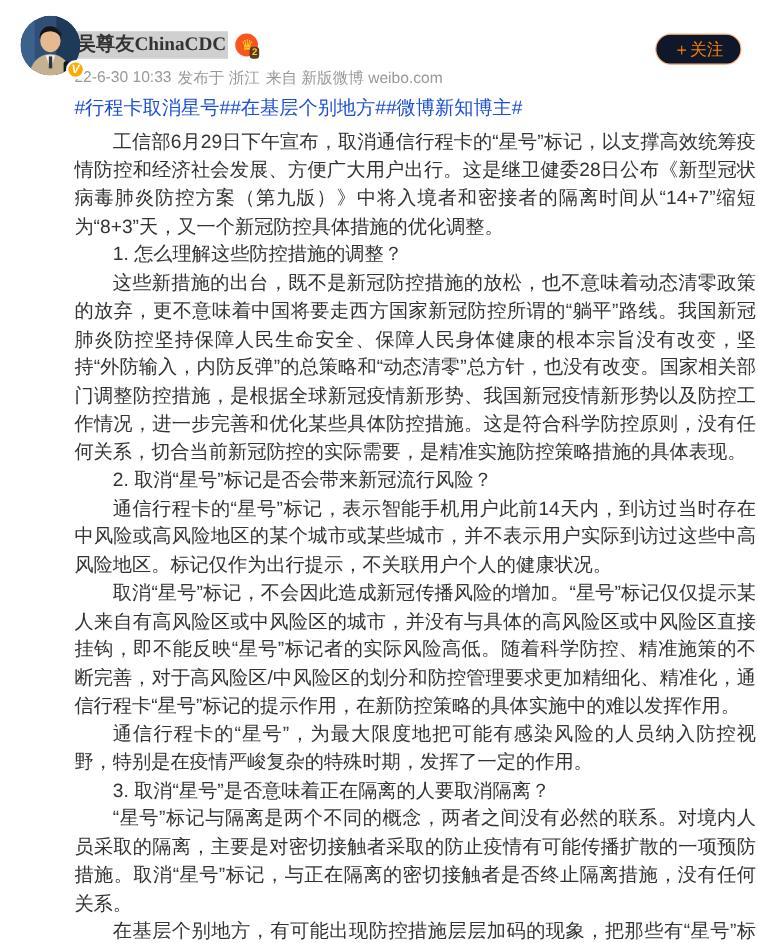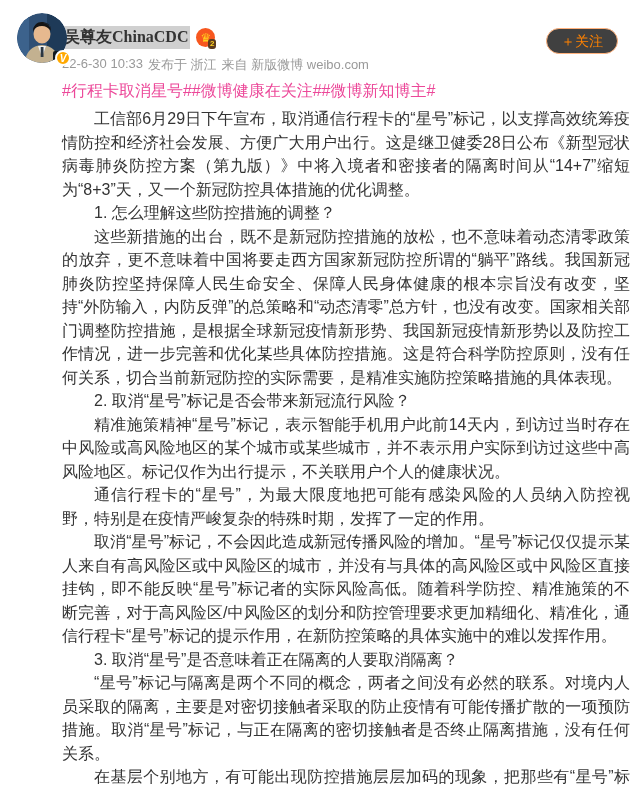--- a/index.html
+++ b/index.html
@@ -17,21 +17,21 @@
   .v-badge {
     position:absolute; right:-4px; bottom:-3px;
     width:16px; height:16px; border-radius:50%;
     background:#ffa800; border:2px solid #fff;
     color:#fff; font-size:10px; font-weight:bold; font-style:italic;
     display:flex; align-items:center; justify-content:center;
   }
   .follow-btn {
     position:absolute; top:28px; right:14px;
     width:72px; height:26px;
-    background:#404040; border:1px solid #ffb27d; border-radius:13px;
+    background:#0f172a; border:1px solid #ffb27d; border-radius:13px;
     color:#ff8200; font-size:14px; line-height:24px;
     font-family:inherit; cursor:pointer; text-align:center;
   }
   .content { padding:0 2px 0 62px; }
   .name-row { padding-top:26px; display:flex; align-items:center; gap:6px; }
   .username {
     font-size:16px; font-weight:bold; color:#333;
     background:#d0d0d0; padding:1px 2px; cursor:pointer;font-family:Liberation Serif, serif;
   }
   .vip-badge {
@@ -42,21 +42,21 @@
   .vip-badge .crown { color:#ffd21e; font-size:12px; line-height:1; }
   .vip-badge .vip-level {
     position:absolute; right:-1px; bottom:-2px;
     background:#5b3a1e; color:#ffd21e;
     font-size:8px; font-weight:bold; line-height:1;
     padding:1px 2px; border-radius:3px;
   }
   .meta { margin-top:7px; font-size:13px; color:#999; display:flex; gap:5px; }
   
   .hashtags { margin-top:6px; font-size:16px; line-height:22px; }
-  .hashtags a { color:#ec4899; text-decoration:none; cursor:pointer; }
+  .hashtags a { color:#1d4ed8; text-decoration:none; cursor:pointer; }
   
   .body {
     margin-top:5px;
     font-size:16px; line-height:23.5px; color:#333;
     text-align:justify;
   }
   .body p { margin:0; text-indent:2em; }
 </style>
 </head>
 <body>
@@ -98,30 +98,30 @@
           <span class="vip-level">2</span>
         </span>
       </div>
 
       <div class="meta">
         <span>22-6-30 10:33</span>
         <span>发布于 浙江</span>
         <span>来自 新版微博 weibo.com</span>
       </div>
 
-      <div class="hashtags"><a>#行程卡取消星号#</a><a>#微博健康在关注#</a><a>#微博新知博主#</a></div>
+      <div class="hashtags"><a>#行程卡取消星号#</a><a>#在基层个别地方#</a><a>#微博新知博主#</a></div>
 
       <div class="body">
           <p>工信部6月29日下午宣布，取消通信行程卡的“星号”标记，以支撑高效统筹疫情防控和经济社会发展、方便广大用户出行。这是继卫健委28日公布《新型冠状病毒肺炎防控方案（第九版）》中将入境者和密接者的隔离时间从“14+7”缩短为“8+3”天，又一个新冠防控具体措施的优化调整。</p>
           <p>1. 怎么理解这些防控措施的调整？</p>
           <p>这些新措施的出台，既不是新冠防控措施的放松，也不意味着动态清零政策的放弃，更不意味着中国将要走西方国家新冠防控所谓的“躺平”路线。我国新冠肺炎防控坚持保障人民生命安全、保障人民身体健康的根本宗旨没有改变，坚持“外防输入，内防反弹”的总策略和“动态清零”总方针，也没有改变。国家相关部门调整防控措施，是根据全球新冠疫情新形势、我国新冠疫情新形势以及防控工作情况，进一步完善和优化某些具体防控措施。这是符合科学防控原则，没有任何关系，切合当前新冠防控的实际需要，是精准实施防控策略措施的具体表现。</p>
           <p>2. 取消“星号”标记是否会带来新冠流行风险？</p>
-          <p>精准施策精神“星号”标记，表示智能手机用户此前14天内，到访过当时存在中风险或高风险地区的某个城市或某些城市，并不表示用户实际到访过这些中高风险地区。标记仅作为出行提示，不关联用户个人的健康状况。</p>
+          <p>通信行程卡的“星号”标记，表示智能手机用户此前14天内，到访过当时存在中风险或高风险地区的某个城市或某些城市，并不表示用户实际到访过这些中高风险地区。标记仅作为出行提示，不关联用户个人的健康状况。</p>
+          <p>取消“星号”标记，不会因此造成新冠传播风险的增加。“星号”标记仅仅提示某人来自有高风险区或中风险区的城市，并没有与具体的高风险区或中风险区直接挂钩，即不能反映“星号”标记者的实际风险高低。随着科学防控、精准施策的不断完善，对于高风险区/中风险区的划分和防控管理要求更加精细化、精准化，通信行程卡“星号”标记的提示作用，在新防控策略的具体实施中的难以发挥作用。</p>
           <p>通信行程卡的“星号”，为最大限度地把可能有感染风险的人员纳入防控视野，特别是在疫情严峻复杂的特殊时期，发挥了一定的作用。</p>
-          <p>取消“星号”标记，不会因此造成新冠传播风险的增加。“星号”标记仅仅提示某人来自有高风险区或中风险区的城市，并没有与具体的高风险区或中风险区直接挂钩，即不能反映“星号”标记者的实际风险高低。随着科学防控、精准施策的不断完善，对于高风险区/中风险区的划分和防控管理要求更加精细化、精准化，通信行程卡“星号”标记的提示作用，在新防控策略的具体实施中的难以发挥作用。</p>
           <p>3. 取消“星号”是否意味着正在隔离的人要取消隔离？</p>
           <p>“星号”标记与隔离是两个不同的概念，两者之间没有必然的联系。对境内人员采取的隔离，主要是对密切接触者采取的防止疫情有可能传播扩散的一项预防措施。取消“星号”标记，与正在隔离的密切接触者是否终止隔离措施，没有任何关系。</p>
           <p>在基层个别地方，有可能出现防控措施层层加码的现象，把那些有“星号”标记的人，也都采取了隔离措施。这种做法是错误的，不符合科学防控、精准施策精神。如果</p>
         </div>
 
     </div>
   </article>
 </div>
 
 </body></html>

